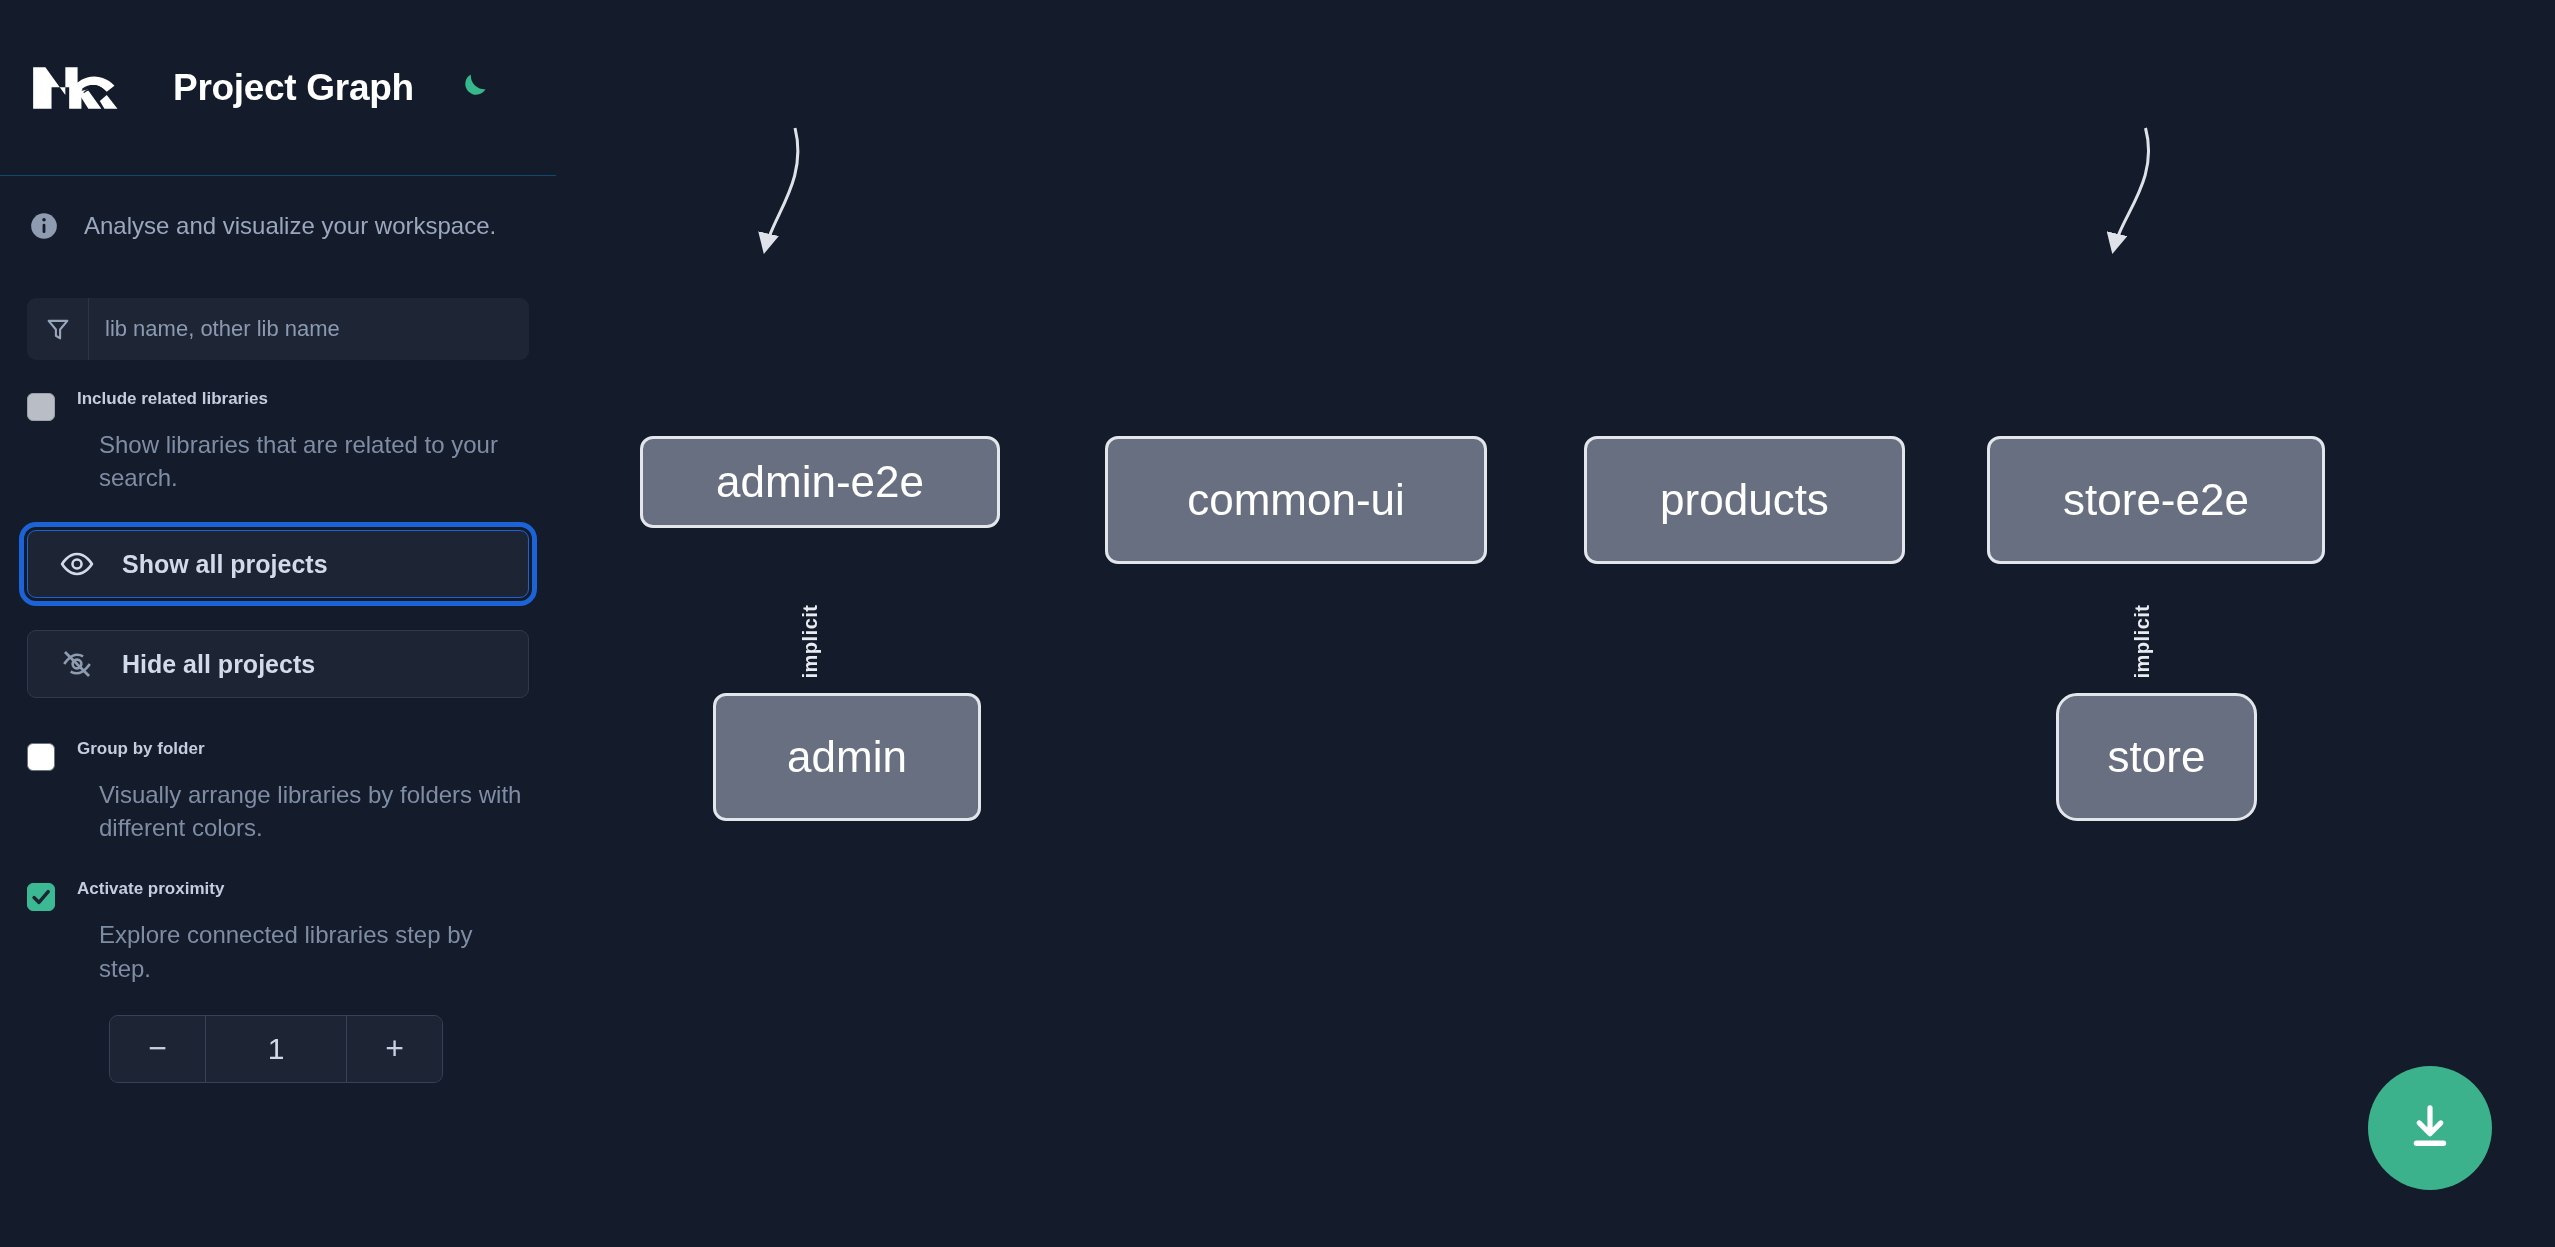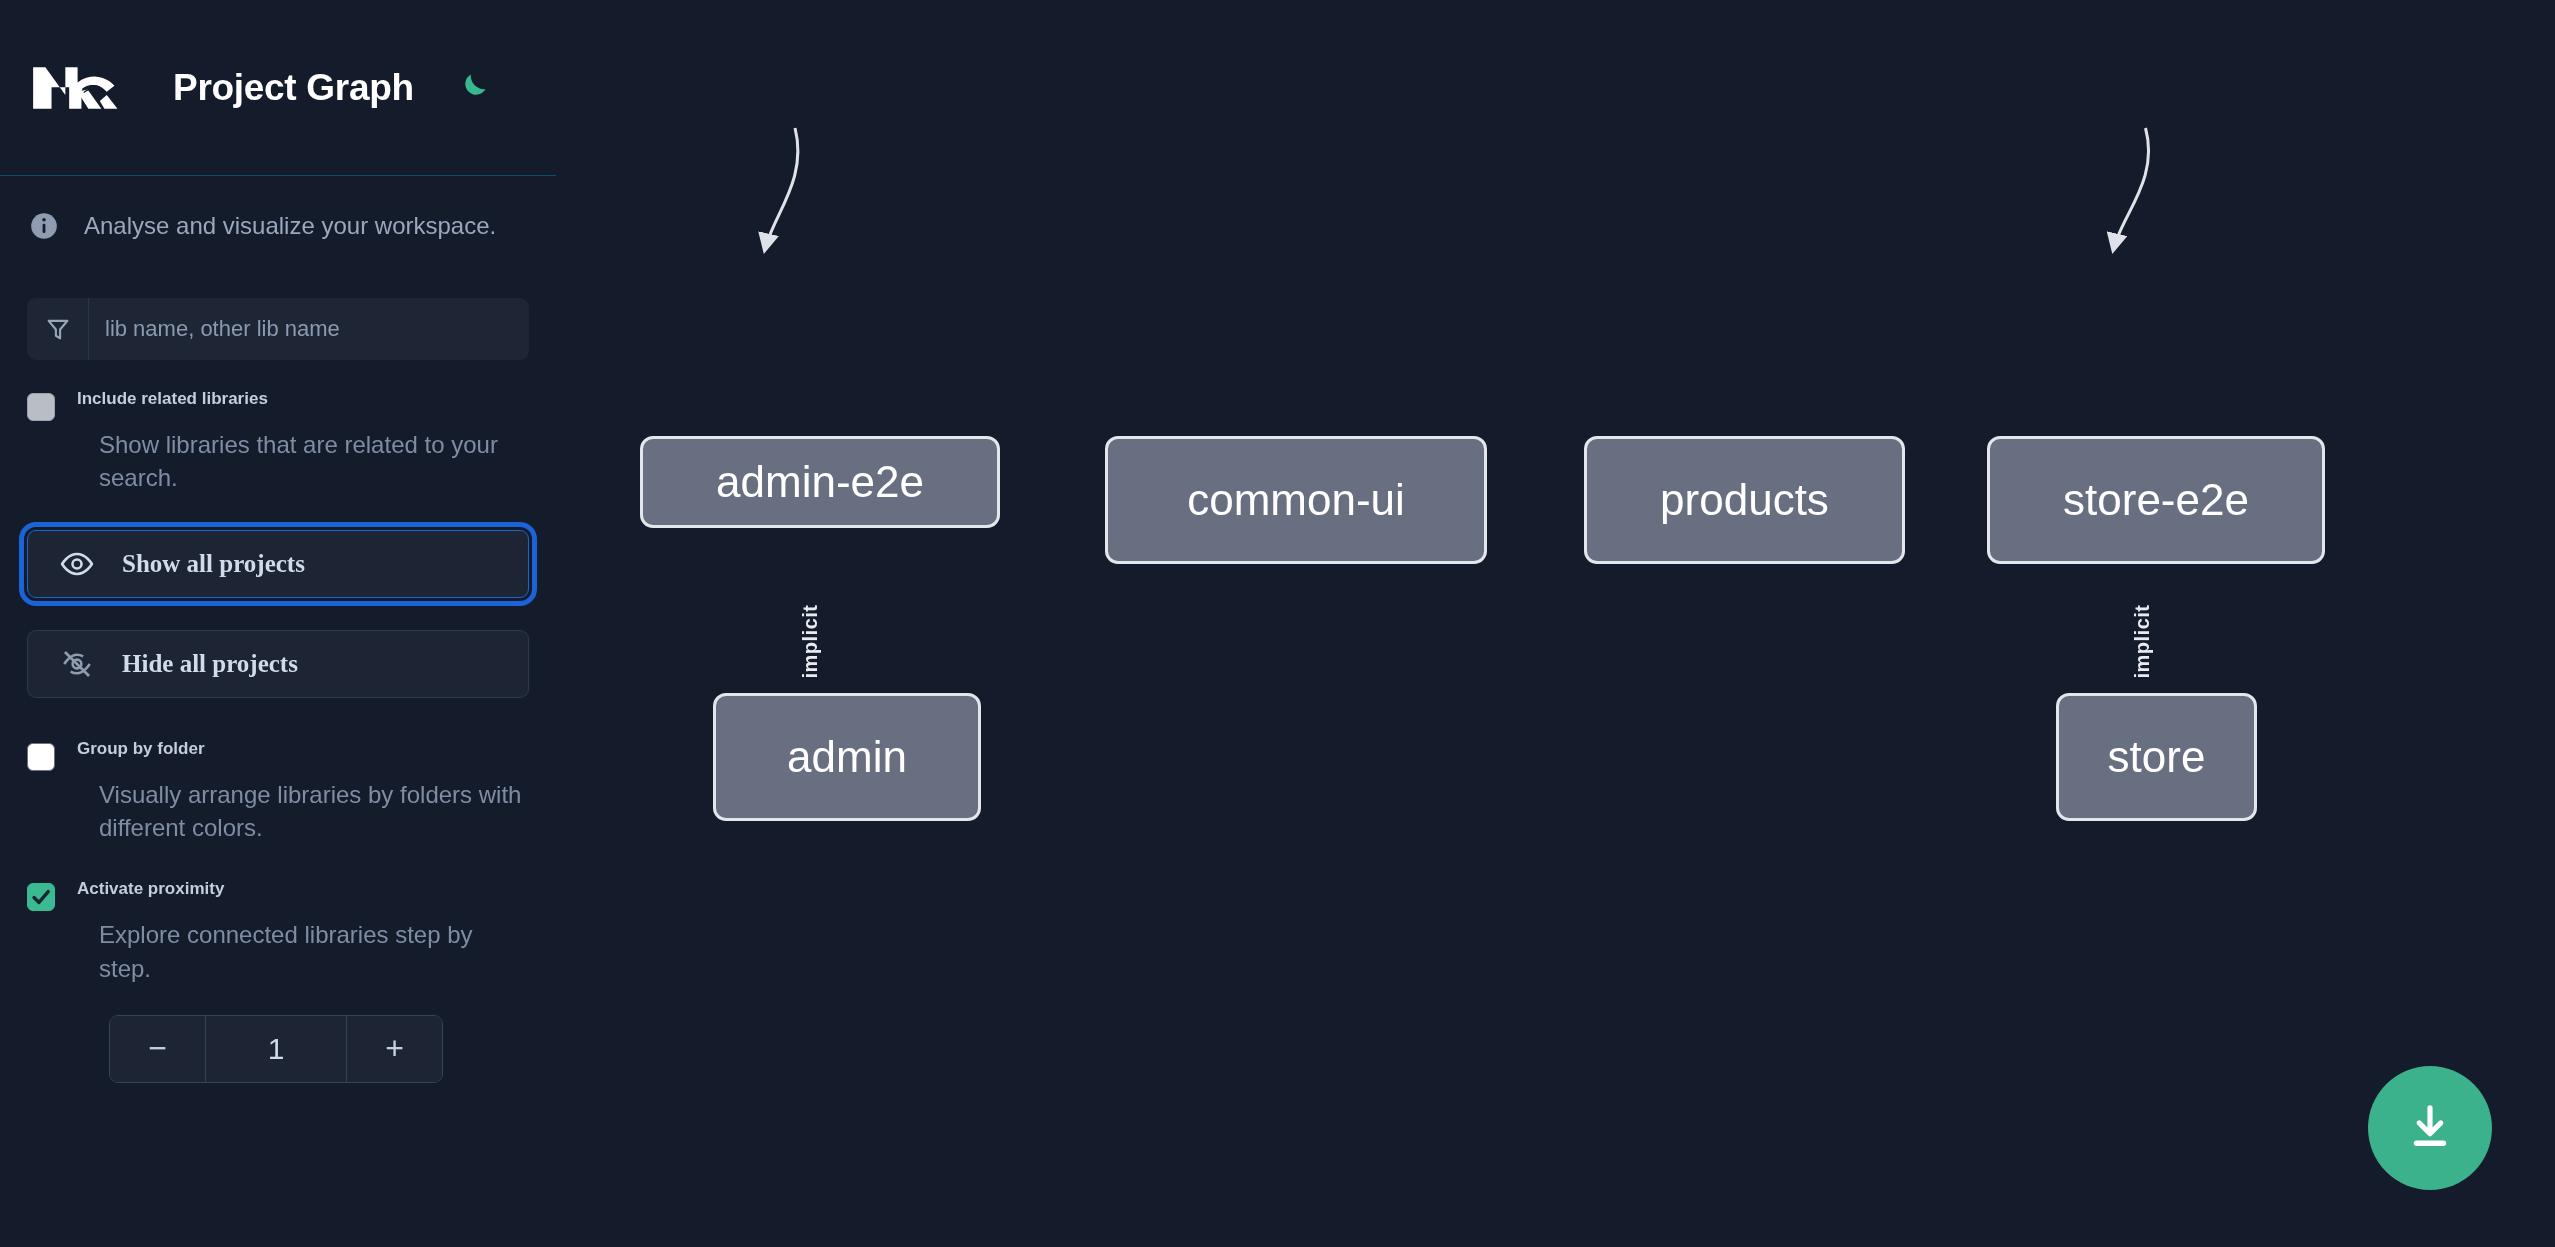--- a/index.html
+++ b/index.html
@@ -91,21 +91,21 @@
   .ctl-btn {
     height: 68px; width: 100%;
     display: flex; align-items: center;
     background: #1d2535;
     border: 1px solid #2e394e;
     border-radius: 9px;
     padding-left: 32px;
     cursor: pointer;
     color: #d2dbe8;
     font-size: 25px; font-weight: 700;
-    font-family: Liberation Serif, serif;
+    font-family: Liberation Sans, sans-serif;
   }
   .ctl-btn.focused {
     outline: 5px solid #1b63d6;
     outline-offset: 3px;
     border-color: #1b63d6;
   }
   .ctl-btn .bicon { width: 34px; height: 34px; flex: 0 0 34px; margin-right: 28px; }
   .btn-gap { height: 32px; }
 
   .stepper-wrap { padding: 30px 27px 0 27px; display: flex; }
@@ -306,21 +306,21 @@
       <path d="M 237 128 C 250 180 215 215 207 250" stroke="#dfe3e9" stroke-width="3" fill="none" marker-end="url(#arw)"></path>
       <path d="M 1576 128 C 1590 180 1552 215 1544 250" stroke="#dfe3e9" stroke-width="3" fill="none" marker-end="url(#arw)"></path>
     </svg>
 
     <div id="node-layer">
         <div class="node" style="left: 84px; top: 436px; width: 360px; height: 92px;">admin-e2e</div>
         <div class="node" style="left: 549px; top: 436px; width: 382px; height: 128px;">common-ui</div>
         <div class="node" style="left: 1028px; top: 436px; width: 321px; height: 128px;">products</div>
         <div class="node" style="left: 1431px; top: 436px; width: 338px; height: 128px;">store-e2e</div>
         <div class="node" style="left: 157px; top: 693px; width: 268px; height: 128px;">admin</div>
-        <div class="node" style="left: 1500px; top: 693px; width: 201px; height: 128px;">store</div>
+        <div class="node" style="left: 1500px; top: 693px; width: 201px; height: 128px; border-radius: 21px;">store</div>
       </div>
     <div id="label-layer">
         <div class="edge-label" style="left: 217px; top: 630px;">implicit</div>
         <div class="edge-label" style="left: 1549px; top: 630px;">implicit</div>
       </div>
 
     <button class="fab">
       <span>
         <svg viewBox="0 0 24 24" width="54" height="54">
           <path fill="none" stroke="#ffffff" stroke-width="2.3" stroke-linecap="round" stroke-linejoin="round" d="M12 3.5 V14.5 M7.2 10.2 L12 15 L16.8 10.2"></path>

